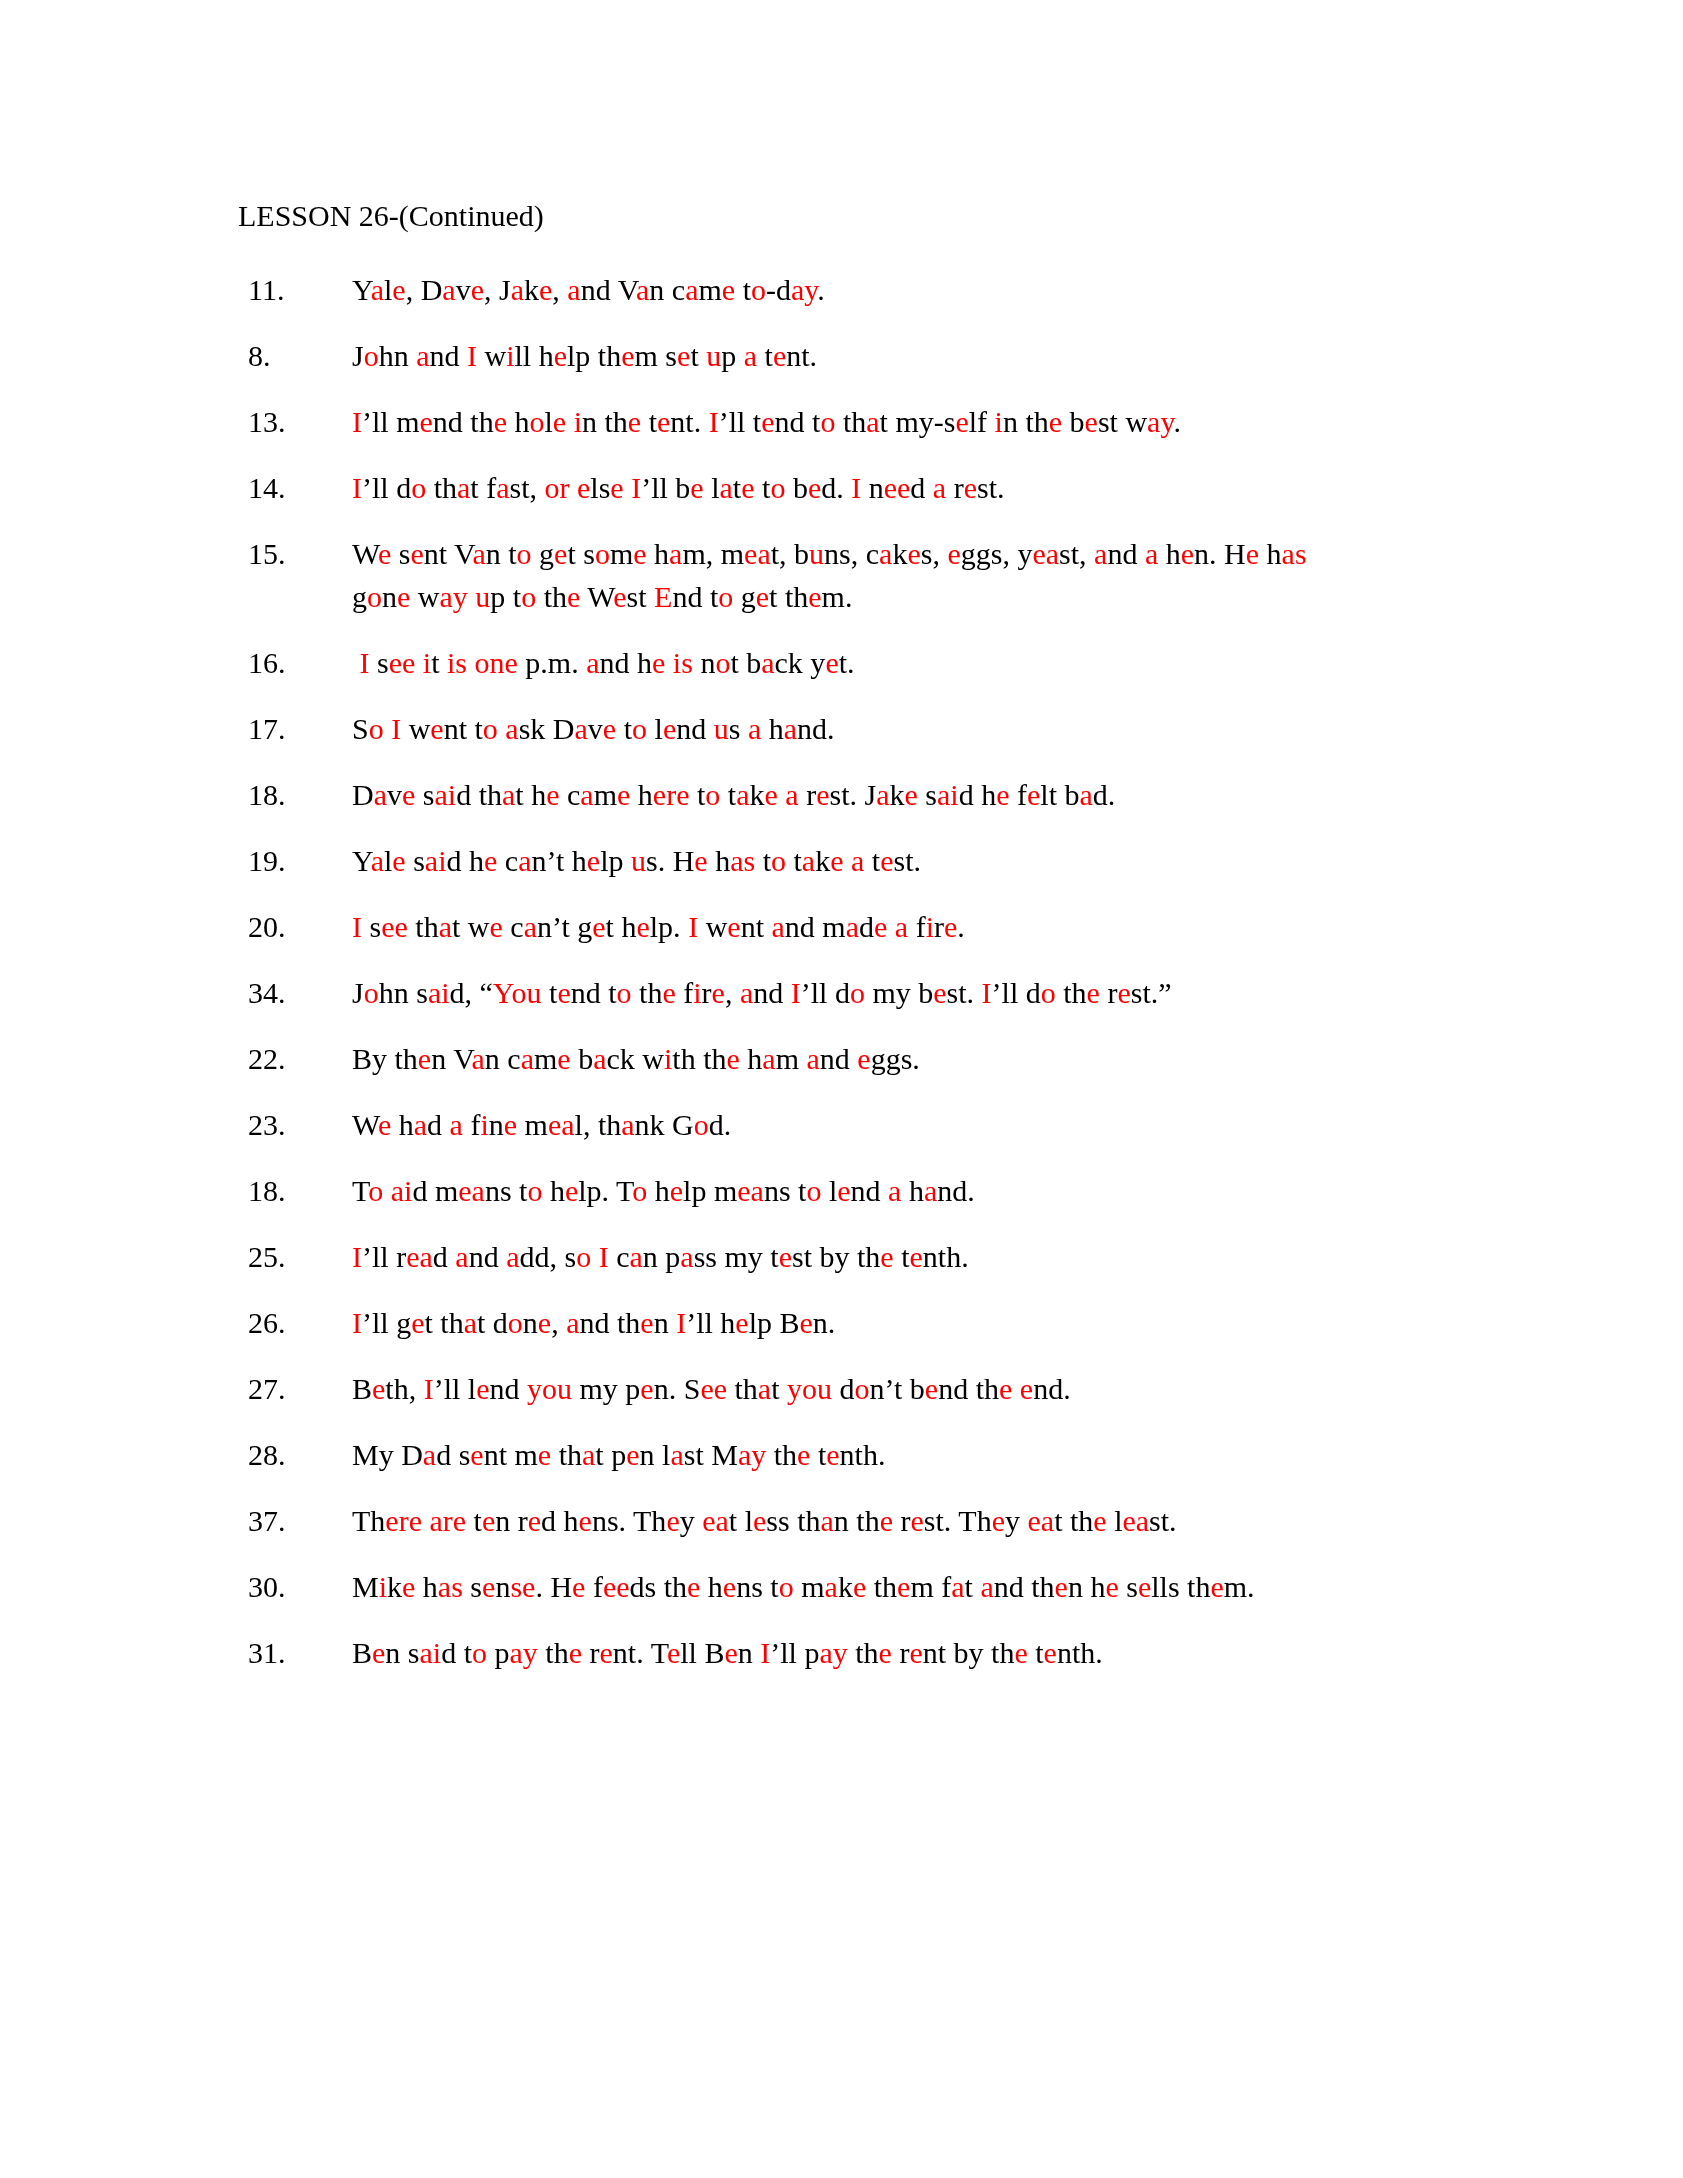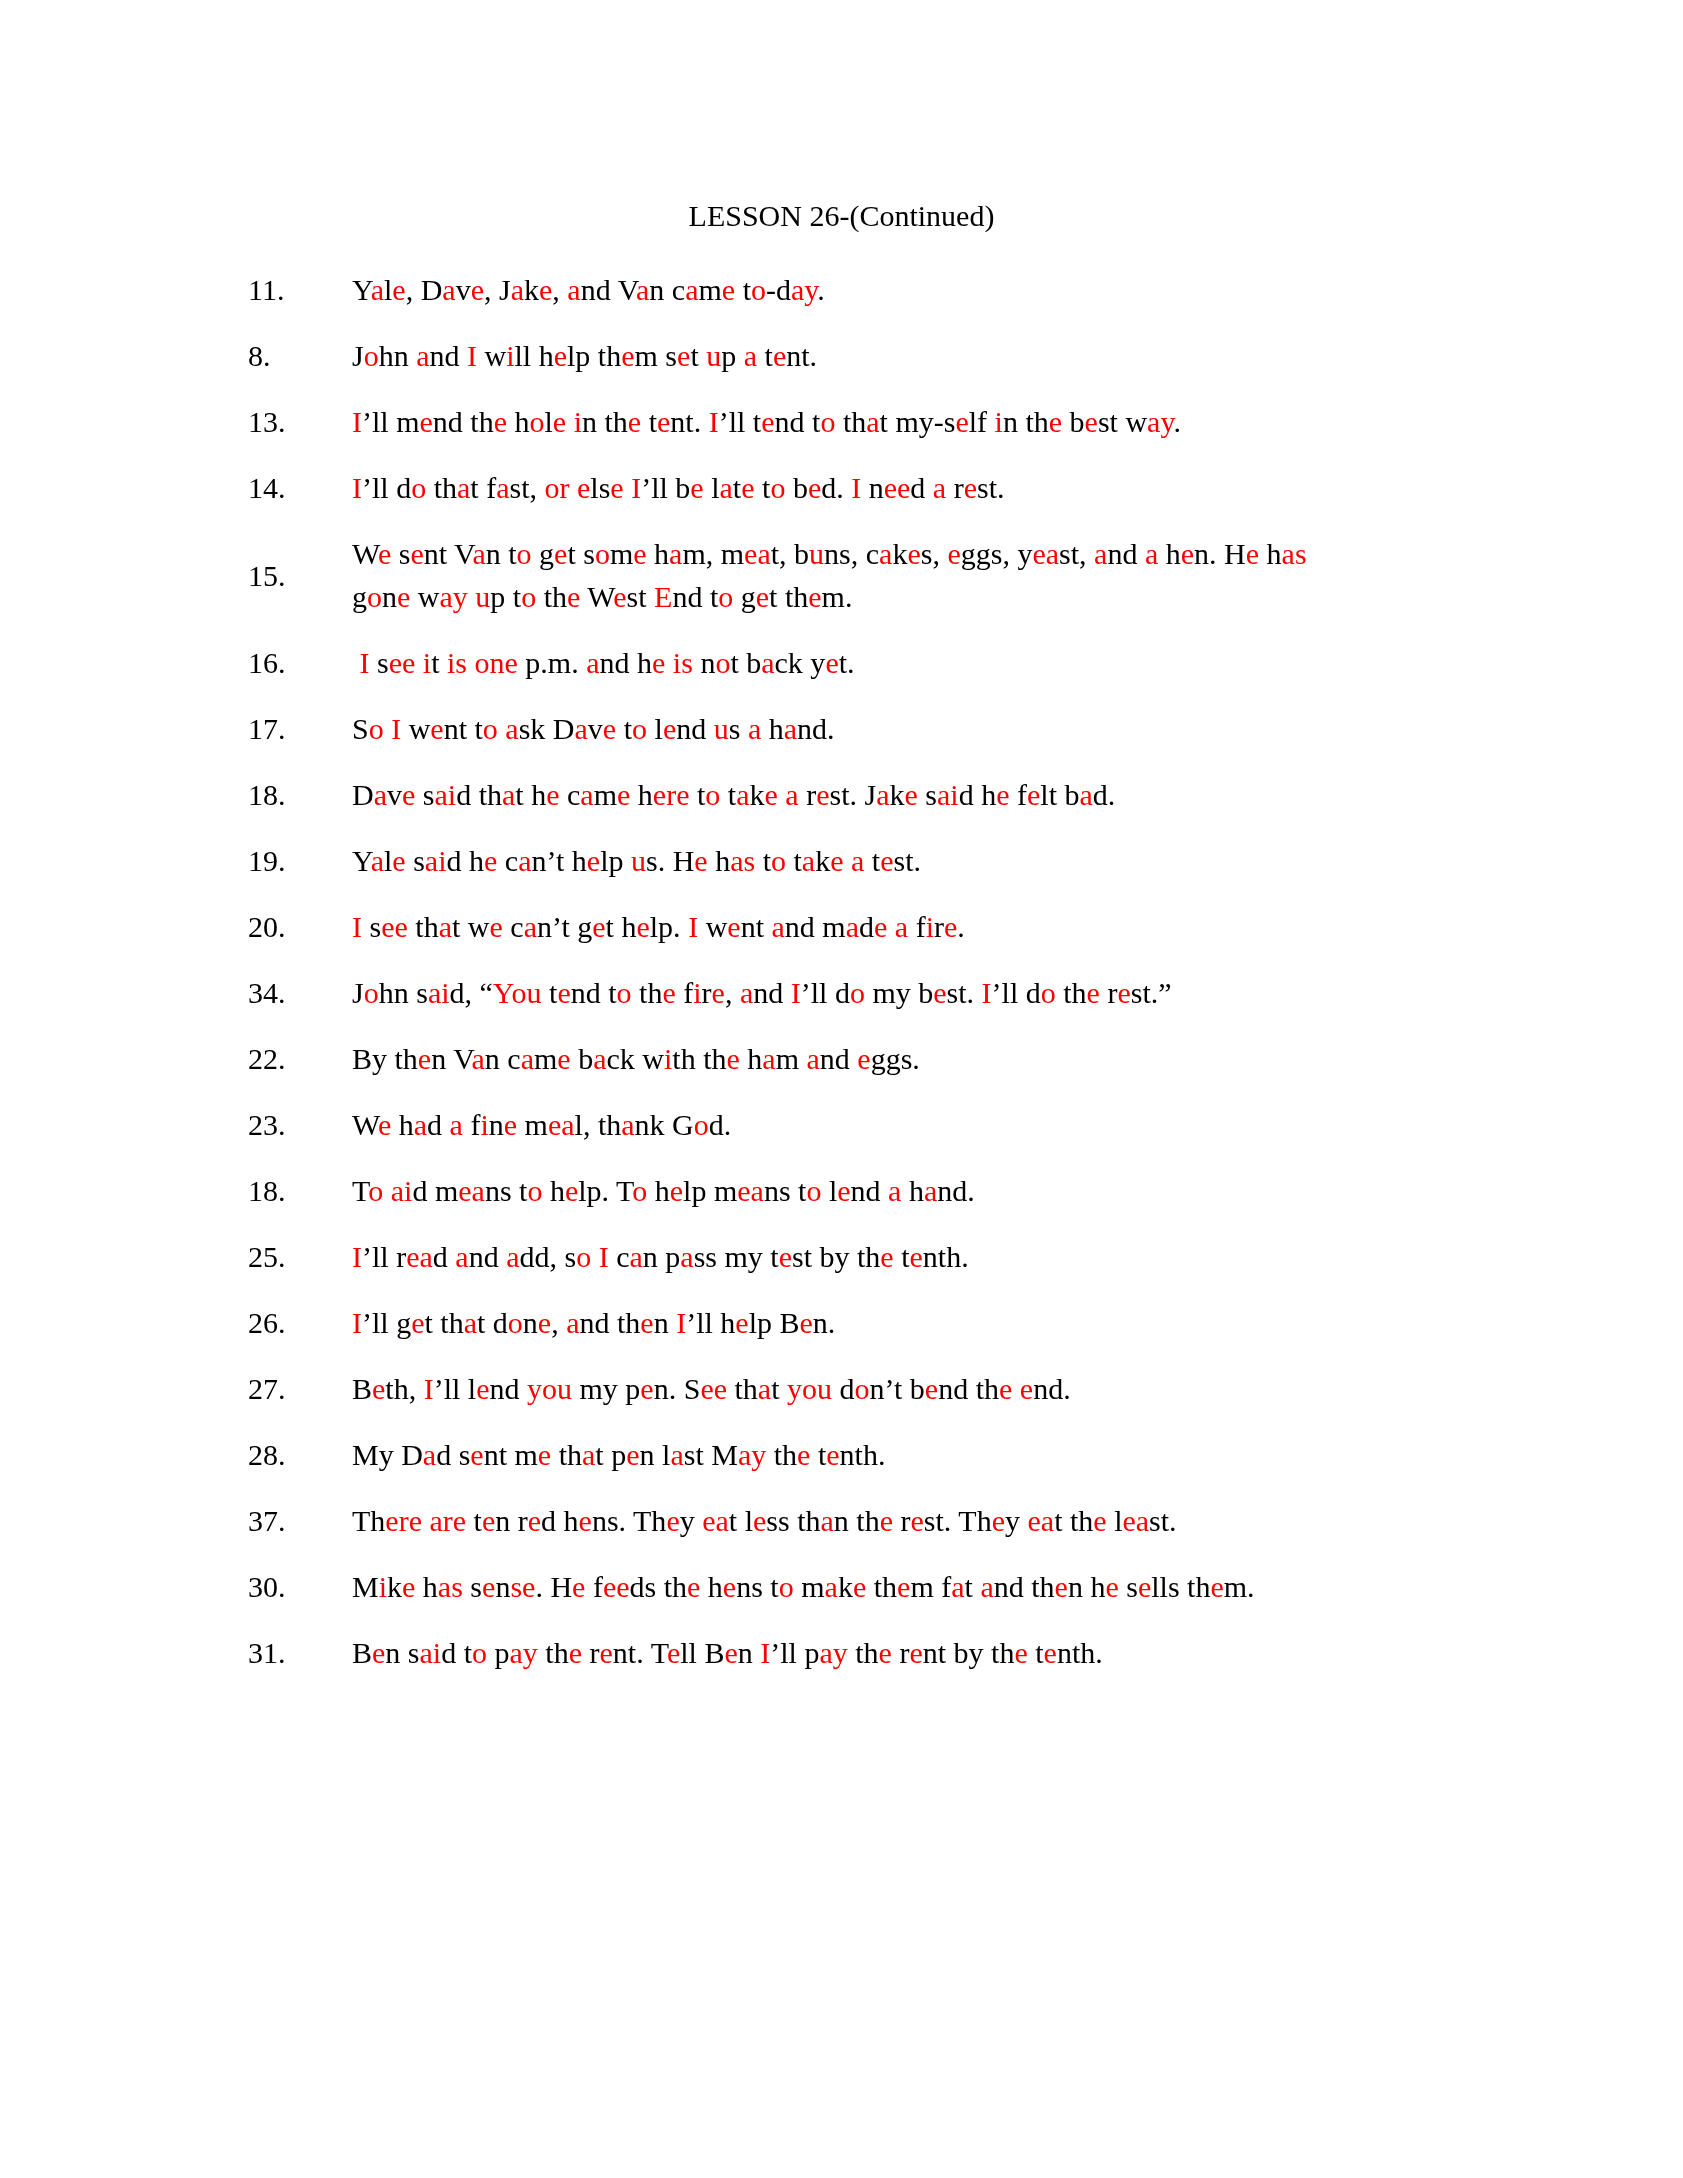--- a/index.html
+++ b/index.html
@@ -3,26 +3,26 @@
 <meta charset="utf-8">
 <style>
   html,body{margin:0;padding:0;}
   body{
     width:1683px;height:2178px;background:#ffffff;
     font-family:"Liberation Serif", serif;color:#000;
     position:relative;overflow:hidden;
   }
   .page{position:absolute;top:0;left:0;width:1683px;height:2178px;}
   .title{
-    font-size:30px;font-weight:normal;text-align:center;
+    font-size:30px;font-weight:normal;text-align:left;
     margin:198px 238px 34px 238px;line-height:36px;
   }
   .lesson-list{margin:0;padding:0;}
   .item{
-    display:flex;align-items:center;
+    display:flex;align-items:flex-start;
     padding-left:248px;margin:0 0 23px 0;
     font-size:30px;line-height:43px;
   }
   .num{width:104px;flex:none;}
   .text{margin:0;max-width:1129px;font-family:Liberation Serif, serif;}
   .red{color:#ff0000;}
   .blk{color:#000000;}
 </style>
 </head>
 <body>

